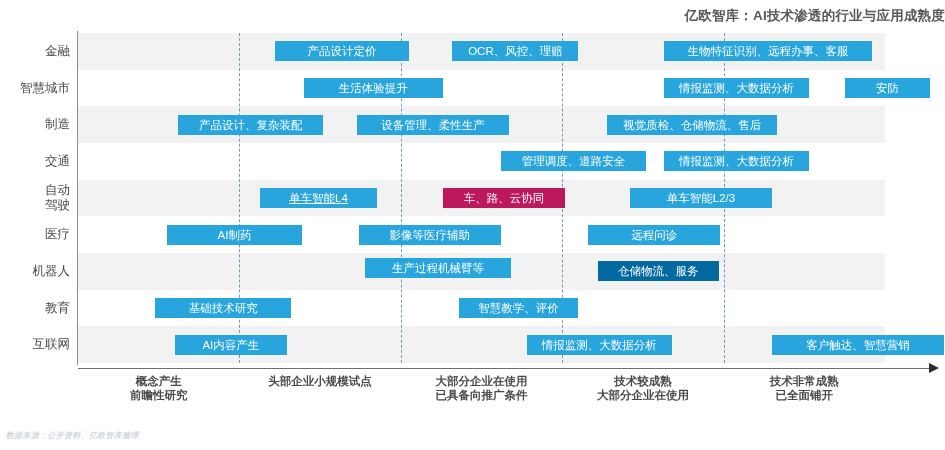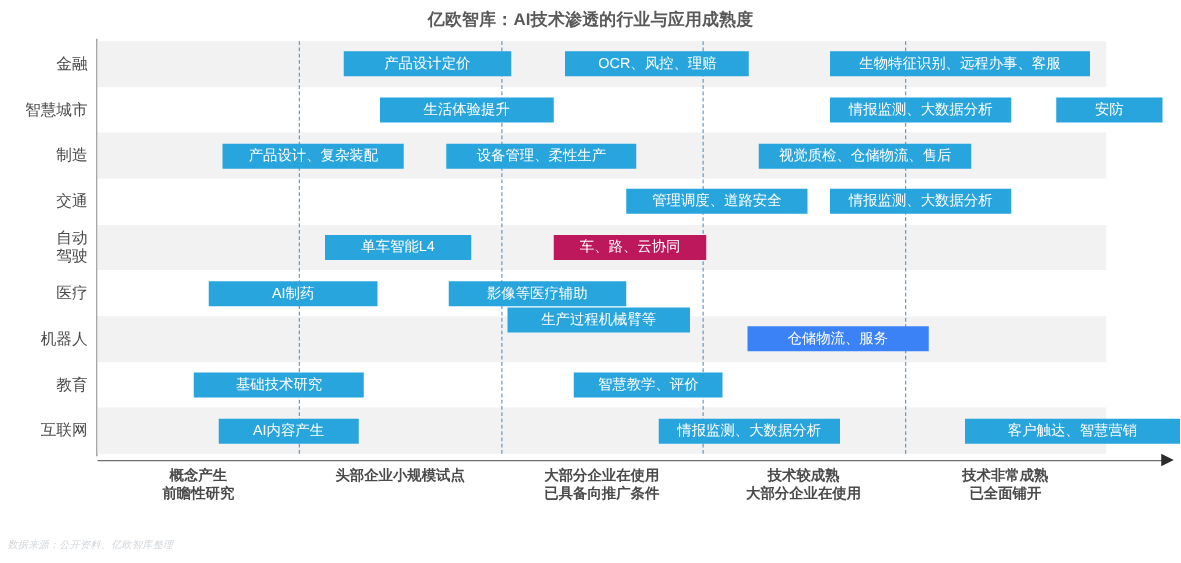--- a/index.html
+++ b/index.html
@@ -6,21 +6,21 @@
   body{
     width:945px;height:450px;
     background:#ffffff;
     font-family:"Liberation Sans","DejaVu Sans",sans-serif;
     color:#4a4a4a;
     overflow:hidden;
     position:relative;
   }
   #chart-title{
     position:absolute;left:0;top:7px;width:945px;
-    text-align:center;
+    text-align:right;
     font-size:13.5px;font-weight:bold;color:#595959;
     letter-spacing:.2px;
   }
   
   #plot{
     position:absolute;
     left:78px;top:33px;
     width:807px;height:330px;
   }
   #axis-y{
@@ -73,21 +73,21 @@
     position:absolute;top:374px;
     text-align:center;
     font-size:11.5px;color:#4a4a4a;
     font-weight:bold;
   }
   .xlabel span{display:block;line-height:14px;}
   
   #source-note{
     position:absolute;left:6px;top:430px;
     font-size:8px;color:#d2d6da;
-    font-style:italic;font-weight:normal;
+    font-style:italic;font-weight:bold;
     letter-spacing:.3px;
     text-align:center;
   }
 </style>
 </head>
 <body>
 
 <div id="chart-title">亿欧智库：AI技术渗透的行业与应用成熟度</div>
 
 <div id="axis-y"></div>
@@ -102,36 +102,38 @@
     <div class="row-band" style="top: 146.667px; height: 36.6667px;"></div>
     <div class="row-band alt" style="top: 183.333px; height: 36.6667px;"></div>
     <div class="row-band" style="top: 220px; height: 36.6667px;"></div>
     <div class="row-band alt" style="top: 256.667px; height: 36.6667px;"></div>
     <div class="row-band" style="top: 293.333px; height: 36.6667px;"></div>
     <div class="divider" style="left: 161.4px;"></div>
     <div class="divider" style="left: 322.8px;"></div>
     <div class="divider" style="left: 484.2px;"></div>
     <div class="divider" style="left: 645.6px;"></div>
     <div class="bar" style="background: rgb(41, 165, 221); left: 196.908px; width: 133.962px; top: 8.33333px;">产品设计定价</div>
-    <div class="bar" style="background: rgb(41, 165, 221); left: 374.448px; width: 147px; top: 8.33333px;">OCR、风控、理赔</div>
+    <div class="bar" style="background: rgb(41, 165, 221); left: 374.448px; width: 126px; top: 8.33333px;">OCR、风控、理赔</div>
     <div class="bar" style="background: rgb(41, 165, 221); left: 225.96px; width: 138.804px; top: 45px;">生活体验提升</div>
     <div class="bar" style="background: rgb(41, 165, 221); left: 585.882px; width: 208.206px; top: 8.33333px;">生物特征识别、远程办事、客服</div>
     <div class="bar" style="background: rgb(41, 165, 221); left: 585.882px; width: 145.26px; top: 45px;">情报监测、大数据分析</div>
     <div class="bar" style="background: rgb(41, 165, 221); left: 766.65px; width: 85.542px; top: 45px;">安防</div>
     <div class="bar" style="background: rgb(41, 165, 221); left: 100.068px; width: 145.26px; top: 81.6667px;">产品设计、复杂装配</div>
     <div class="bar" style="background: rgb(41, 165, 221); left: 279.222px; width: 151.716px; top: 81.6667px;">设备管理、柔性生产</div>
     <div class="bar" style="background: rgb(41, 165, 221); left: 529.392px; width: 169.47px; top: 81.6667px;">视觉质检、仓储物流、售后</div>
     <div class="bar" style="background: rgb(41, 165, 221); left: 422.868px; width: 145.26px; top: 118.333px;">管理调度、道路安全</div>
     <div class="bar" style="background: rgb(41, 165, 221); left: 585.882px; width: 145.26px; top: 118.333px;">情报监测、大数据分析</div>
-    <div class="bar" style="background: rgb(41, 165, 221); left: 182.382px; width: 116.208px; top: 155px;">单车智能L4</div>
+    <div class="bar" style="background: rgb(41, 165, 221); left: 182.382px; width: 116.208px; top: 155px; text-decoration: underline;">单车智能L4</div>
     <div class="bar" style="background: #be185d; left: 364.764px; width: 122.664px; top: 155px;">车、路、云协同</div>
+    <div class="bar" style="background: rgb(41, 165, 221); left: 551.988px; width: 142.032px; top: 155px;">单车智能L2/3</div>
     <div class="bar" style="background: rgb(41, 165, 221); left: 88.77px; width: 135.576px; top: 191.667px;">AI制药</div>
     <div class="bar" style="background: rgb(41, 165, 221); left: 280.836px; width: 142.032px; top: 191.667px;">影像等医疗辅助</div>
-    <div class="bar" style="background: rgb(41, 165, 221); left: 287.292px; width: 145.26px; top: 213px; margin-left: 41px;">生产过程机械臂等</div>
-    <div class="bar" style="background: #3b82f6; left: 519.708px; width: 145px; top: 228.333px;">仓储物流、服务</div>
+    <div class="bar" style="background: rgb(41, 165, 221); left: 510.024px; width: 132.348px; top: 191.667px;">远程问诊</div>
+    <div class="bar" style="background: rgb(41, 165, 221); left: 287.292px; width: 145.26px; top: 225px;">生产过程机械臂等</div>
+    <div class="bar" style="background: #0369a1; left: 519.708px; width: 121px; top: 228.333px;">仓储物流、服务</div>
     <div class="bar" style="background: rgb(41, 165, 221); left: 77.472px; width: 135.576px; top: 265px;">基础技术研究</div>
     <div class="bar" style="background: rgb(41, 165, 221); left: 380.904px; width: 119.436px; top: 265px;">智慧教学、评价</div>
     <div class="bar" style="background: rgb(41, 165, 221); left: 96.84px; width: 112px; top: 301.667px;">AI内容产生</div>
     <div class="bar" style="background: rgb(41, 165, 221); left: 448.692px; width: 145.26px; top: 301.667px;">情报监测、大数据分析</div>
     <div class="bar" style="background: rgb(41, 165, 221); left: 694.02px; width: 172px; top: 301.667px;">客户触达、智慧营销</div>
   </div>
 
 <div id="y-labels">
     <div class="ylabel" style="top: 43.8333px;">
       <span>金融</span>

